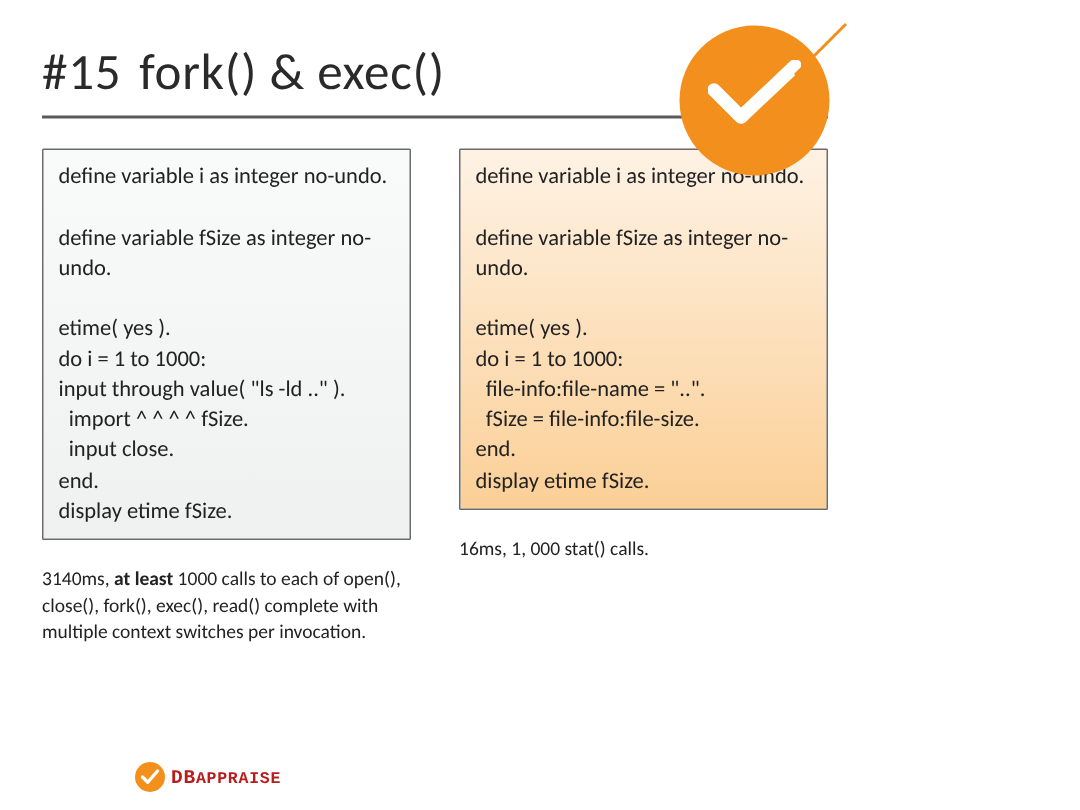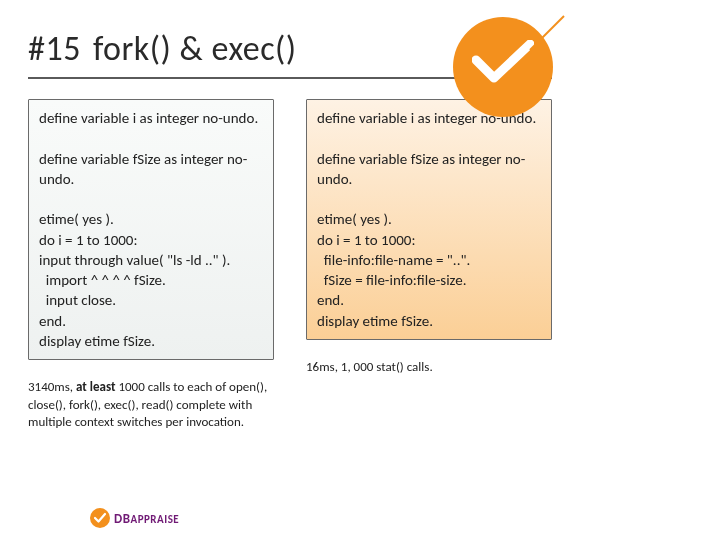--- a/index.html
+++ b/index.html
@@ -16,21 +16,21 @@
   .columns { display: flex; gap: 32px; margin-top: 20px; }
   .col { flex: 1 1 0; }
   .codebox { border: 1px solid #6a6a6a; padding: 8px 10px; font-size: 15px; line-height: 1.35; border-radius: 1px; min-height: 232px; white-space: pre-wrap; }
   .codebox.left { background: linear-gradient(to bottom, #f9fbfa 0%, #eef1f0 100%); }
   .codebox.right { background: linear-gradient(to bottom, #fef2e4 0%, #fbcf96 100%); }
   .caption { margin-top: 18px; font-size: 13px; line-height: 1.35; max-width: 310px; }
   .caption b { font-weight: 700; }
   .footer-logo { position: absolute; bottom: 12px; left: 90px; display: flex; align-items: center; gap: 4px; }
   .footer-logo .mini-disc { width: 20px; height: 20px; border-radius: 50%; background: #f3901d; position: relative; }
   .footer-logo .mini-disc svg { position: absolute; top: 3px; left: 3px; }
-  .footer-text { font-size: 13px; color: #701a75; letter-spacing: 0.5px; }
+  .footer-text { font-size: 13px; color: #b91c1c; letter-spacing: 0.5px; font-family: Liberation Mono, monospace; }
   .footer-text .db { font-weight: 800; }
   .footer-text .appr { font-weight: 600; font-size: 11px; }
 </style>
 </head>
 <body>
 
 <div class="slide">
 
   <div class="title-row">
     <div class="title">

